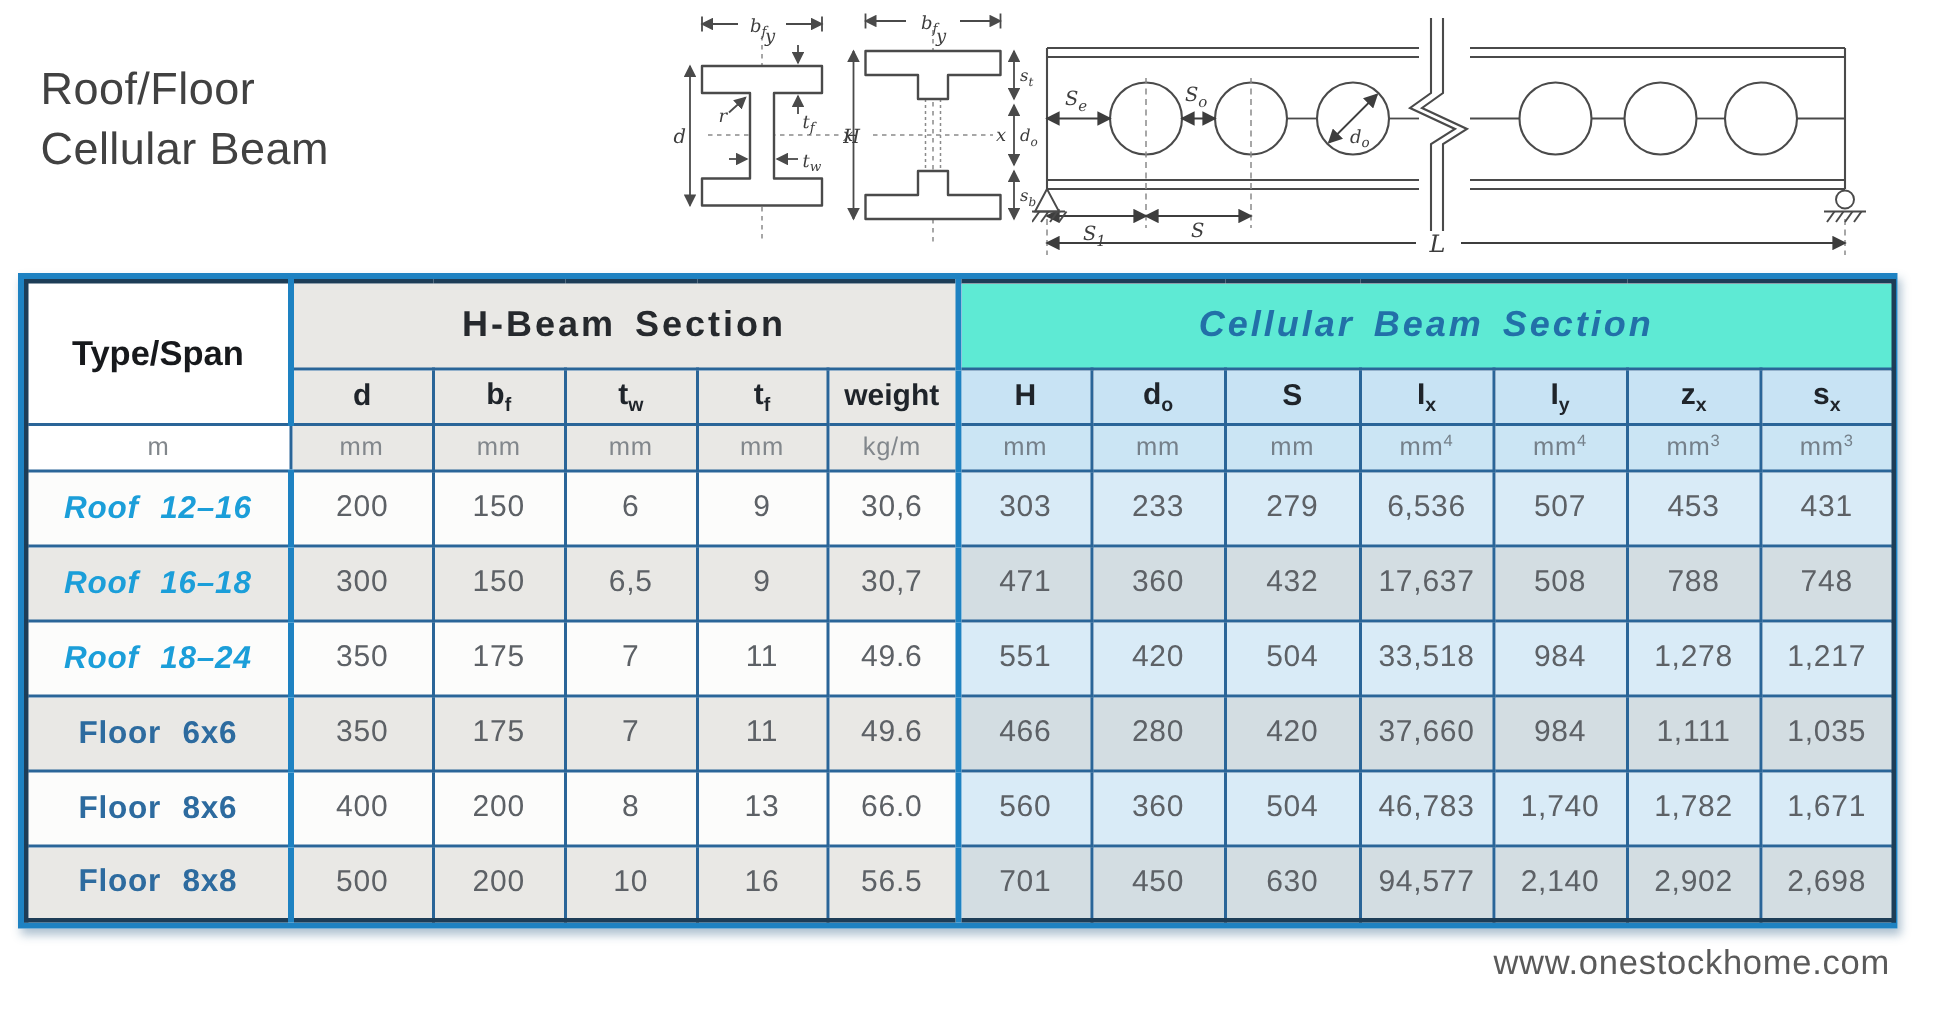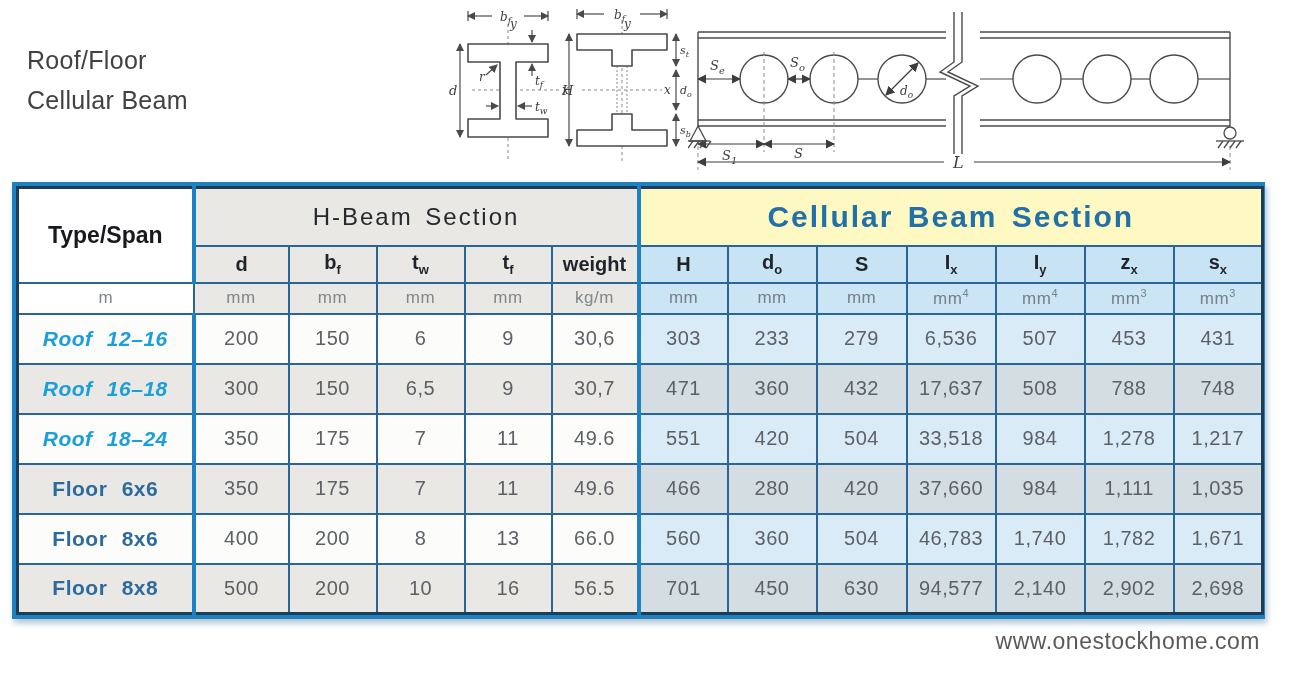--- a/index.html
+++ b/index.html
@@ -2,43 +2,43 @@
 <html><head>
 <meta charset="utf-8">
 <style>
   html,body{margin:0;padding:0;}
   body{
     width:1302px;height:687px;position:relative;overflow:hidden;
     background:#ffffff;font-family:"Liberation Sans",sans-serif;
   }
   .title{
     position:absolute;left:27px;top:40px;
-    font-size:25px;line-height:40px;color:#414141;font-weight:400;letter-spacing:.3px;
+    font-size:30px;line-height:40px;color:#414141;font-weight:400;letter-spacing:.3px;
   }
   .diag{position:absolute;}
   #diag1{left:448px;top:4px;}
   #diag2{left:562px;top:4px;}
   #diag3{left:688px;top:2px;}
   .svg-label{font-family:"DejaVu Serif",serif;font-style:italic;fill:#3d3d3d;}
 
   .table-wrap{
     position:absolute;left:12px;top:182px;width:1245px;
     border:4px solid #1e82c2;background:#fff;
     box-shadow:2px 4px 6px rgba(45,95,135,.38);
   }
   table{border-collapse:collapse;table-layout:fixed;width:100%;border:3px solid #1d3d57;padding-left:36px;}
   td{border:2px solid #2a6598;text-align:center;vertical-align:middle;padding:0;overflow:hidden;}
   tr.r-sec{height:58px;}
   tr.r-col{height:37px;}
   tr.r-unit{height:31px;}
   tbody tr{height:50px;}
 
   .corner{background:#ffffff;font-weight:bold;font-size:23px;color:#17191c;border-right:4px solid #1e82c2;}
-  .hb-sec{background:#e9e8e5;font-weight:normal;font-size:24px;color:#26292d;letter-spacing:2px;word-spacing:4px;}
-  .cb-sec{background:#fef9c3;font-weight:bold;font-size:30px;color:#2270a8;letter-spacing:2px;word-spacing:4px;}
+  .hb-sec{background:#e9e8e5;font-weight:bold;font-size:24px;color:#26292d;letter-spacing:2px;word-spacing:4px;}
+  .cb-sec{background:#5eead4;font-weight:bold;font-size:24px;color:#2270a8;letter-spacing:2px;word-spacing:4px;font-style:italic;}
   .sec-start{border-left:4px solid #1e82c2;}
 
   .colh{font-weight:bold;font-size:20px;color:#1f242a;}
   .colh.hb{background:#e9e8e5;}
   .colh.cb{background:#c8e3f4;}
   .colh .sb{font-size:13px;vertical-align:-5px;font-weight:bold;}
 
   .unit{font-size:17px;color:#82878c;letter-spacing:.5px;}
   .unit.hb{background:#e9e8e5;}
   .unit.cb{background:#cbe5f4;color:#75808a;}

